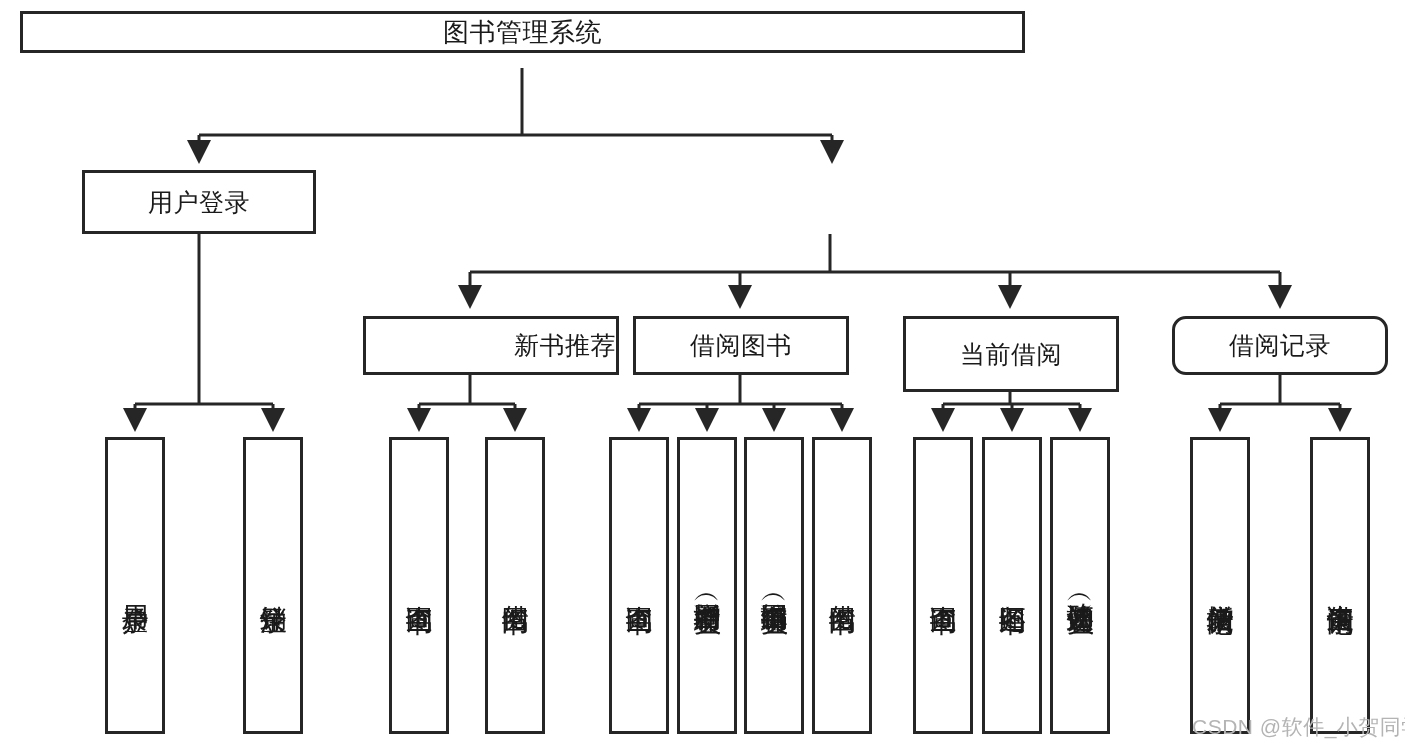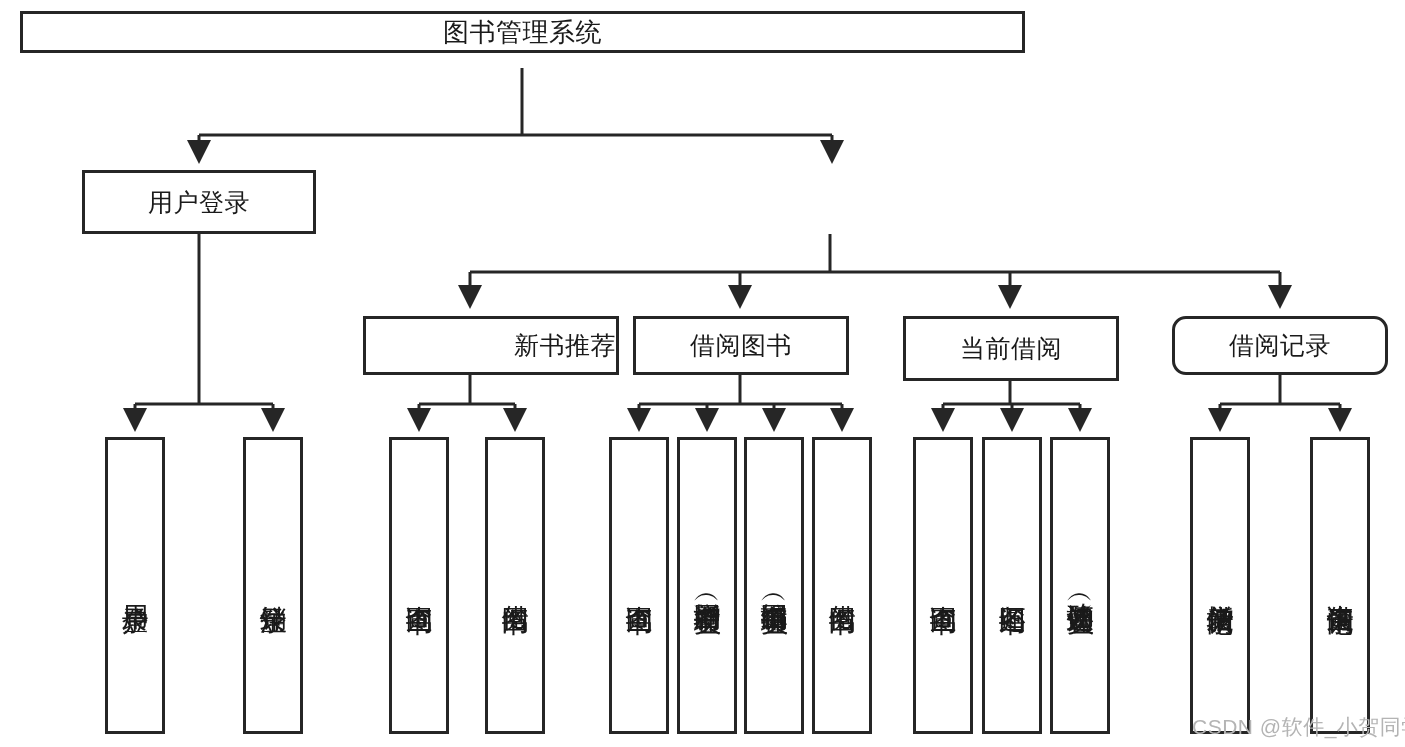--- a/index.html
+++ b/index.html
@@ -131,21 +131,21 @@
   <div class="node node-h" style="left:82px; top:170px; width:234px; height:64px;">
     <span>用户登录</span>
   </div>
 
   <div class="node node-h" style="left:363px; top:316px; width:256px; height:59px;justify-content:flex-end;">
     <span>新书推荐</span>
   </div>
   <div class="node node-h" style="left:633px; top:316px; width:216px; height:59px;">
     <span>借阅图书</span>
   </div>
-  <div class="node node-h" style="left:903px; top:316px; width:216px; height:65px;">
+  <div class="node node-h" style="left:903px; top:316px; width:216px; height:76px;">
     <span>当前借阅</span>
   </div>
   <div class="node node-h" style="left:1172px; top:316px; width:216px; height:59px;border-radius:14px;">
     <span>借阅记录</span>
   </div>
 
   <div class="node node-v" style="left:105px; top:437px; width:60px; height:297px;">
     <span class="vlabel">用户登录</span>
   </div>
   <div class="node node-v" style="left:243px; top:437px; width:60px; height:297px;">

